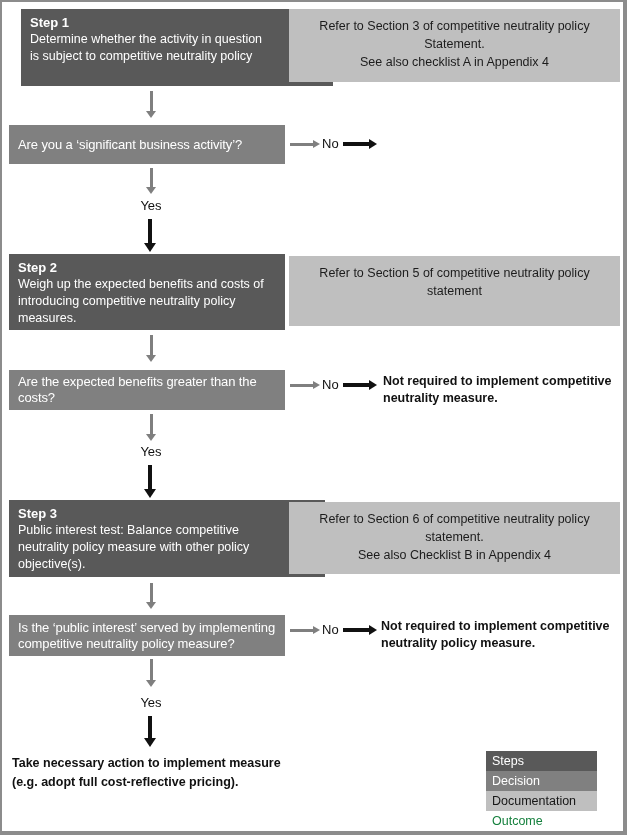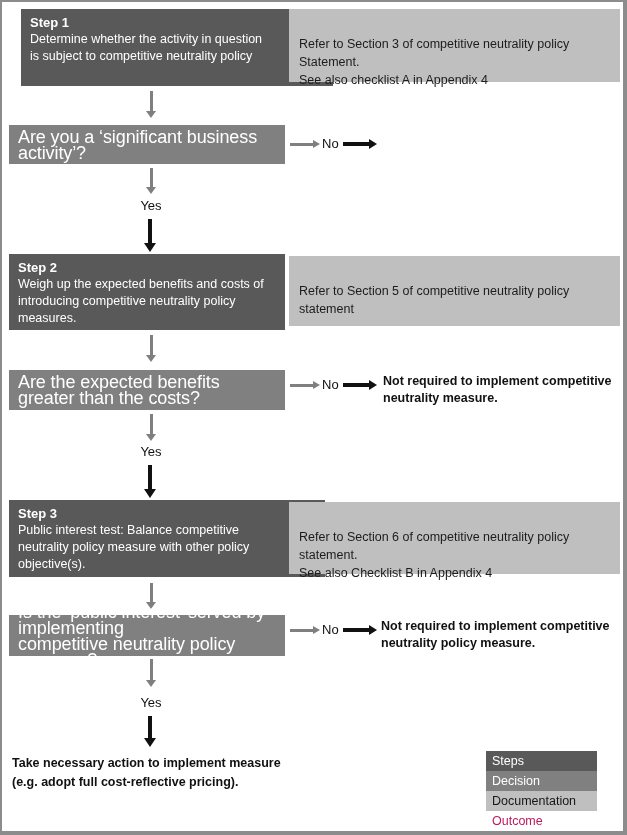--- a/index.html
+++ b/index.html
@@ -27,31 +27,32 @@
     font-size: 12.5px;
     line-height: 17px;
     box-sizing: border-box;
   }
   .step-title { font-weight: bold; font-size: 13px; }
   .step-body { white-space: pre-line; }
 
   .doc-box {
     background: #bfbfbf;
     color: #1c1c1c;
-    padding: 26px 10px;
+    padding: 8px 10px;
     font-size: 12.5px;
     line-height: 18px;
     white-space: pre-line;
     box-sizing: border-box;
+    text-align: center;
   }
 
   .decision-box {
     background: #808080;
     color: #ffffff;
-    font-size: 18px;
+    font-size: 13px;
     line-height: 16px;
     padding: 1px 9px;
     display: flex;
     align-items: center;
     box-sizing: border-box;
     letter-spacing: -0.1px;
   }
   .decision-box span { white-space: pre-line; }
 
   
@@ -126,21 +127,21 @@
   .legend { position: absolute; left: 484px; top: 749px; width: 111px; }
   .legend-row {
     height: 20px;
     line-height: 20px;
     padding-left: 6px;
     font-size: 12.5px;
   }
   .legend-steps   { background: #595959; color: #ffffff; }
   .legend-decision{ background: #808080; color: #ffffff; }
   .legend-doc     { background: #bfbfbf; color: #161616; }
-  .legend-outcome { background: #ffffff; color: #be185d; }
+  .legend-outcome { background: #ffffff; color: #15803d; }
 </style>
 </head>
 <body>
 
 <div class="frame">
 
   <div class="abs step-box" style="left:7px; top:7px; width:312px; height:77px;margin-left:12px;">
     <div class="step-title">Step 1</div>
     <div class="step-body">Determine whether the activity in question
 is subject to competitive neutrality policy</div>

